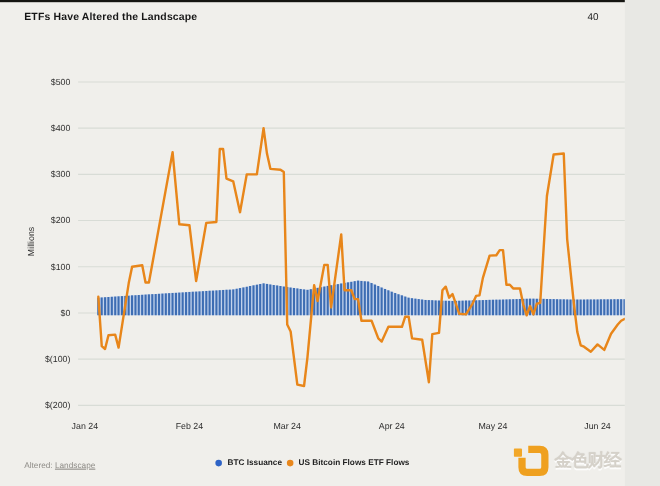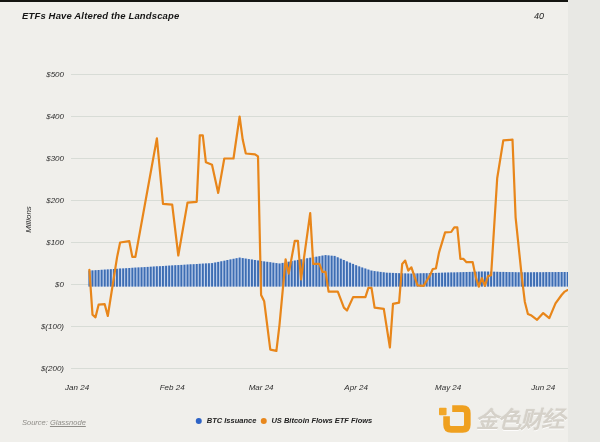--- a/index.html
+++ b/index.html
@@ -1,34 +1,34 @@
 <!DOCTYPE html>
 <html><head>
 <meta charset="utf-8">
 <style>
   html,body{margin:0;padding:0;background:#e8e8e4;}
   .page{position:relative;width:568px;height:442px;background:#f0efeb;overflow:hidden;
         border-top:2px solid #151511;box-sizing:border-box;
-        font-family:"Liberation Sans","DejaVu Sans",sans-serif;font-style:italic;}
+        font-family:"Liberation Sans","DejaVu Sans",sans-serif;}
   .header{position:absolute;top:8px;left:22px;right:24px;display:flex;
           justify-content:space-between;align-items:baseline;}
   .title{font-size:9.5px;font-weight:bold;color:#161616;letter-spacing:.15px;}
   .pagenum{font-size:9px;color:#1d1d1d;}
   #chart{position:absolute;left:0;top:0;width:600px;height:442px;}
   .tick{font-family:"Liberation Sans","DejaVu Sans",sans-serif;font-size:8px;fill:#2e2e2e;}
   .ylab{position:absolute;left:-3px;top:212px;width:64px;height:11px;text-align:center;
         transform:rotate(-90deg);font-size:8px;color:#2e2e2e;}
   .source{position:absolute;left:22px;top:416px;font-size:7.5px;color:#8f8d88;}
   .source a{color:#8f8d88;text-decoration:underline;cursor:pointer;}
   .legend{position:absolute;left:50%;top:414px;transform:translateX(-50%);
           display:flex;gap:4px;align-items:flex-end;white-space:nowrap;}
   .legend .li{display:flex;align-items:center;font-size:7.5px;font-weight:bold;color:#222;}
   .legend .dot{display:inline-block;width:6px;height:6px;border-radius:50%;margin-right:5px;}
   .watermark{position:absolute;right:4px;top:400px;display:flex;align-items:center;gap:3px;}
-  .wm-text{font-size:23px;font-weight:bold;letter-spacing:-1px;color:#d5d1c9;
+  .wm-text{font-size:16px;font-weight:bold;letter-spacing:-1px;color:#d5d1c9;
            text-shadow:0 1px 0 rgba(255,255,255,.85), 0 0 1px rgba(120,115,105,.25);
            font-family:"DejaVu Sans",sans-serif;}
 </style>
 </head>
 <body>
 
 <div class="page">
 
   <div class="header">
     <span class="title">ETFs Have Altered the Landscape</span>
@@ -218,22 +218,22 @@
       <rect x="566.8" y="270.0" width="1.9" height="14.6" fill="#3d6db3"></rect>
       <rect x="569.9" y="269.9" width="1.9" height="14.7" fill="#3d6db3"></rect>
       <rect x="572.9" y="269.9" width="1.9" height="14.7" fill="#3d6db3"></rect>
       <rect x="576.0" y="269.9" width="1.9" height="14.7" fill="#3d6db3"></rect>
       <polyline points="89.4,267.8 92.5,312.7 95.5,315.3 98.6,302.7 104.7,302.2 107.8,314.0 117.0,255.6 120.1,240.5 129.3,239.2 132.3,254.8 135.4,254.8 156.9,136.3 163.0,201.9 172.2,202.7 178.3,253.5 187.5,200.6 196.7,199.8 199.8,133.4 202.8,133.4 205.9,160.3 212.0,162.8 218.2,190.9 224.3,156.5 233.5,156.5 239.6,114.5 242.7,137.6 245.8,151.5 255.0,152.3 258.0,154.4 261.1,293.0 264.2,299.3 270.3,347.6 276.4,348.9 279.5,322.8 285.6,257.3 288.7,271.6 294.8,238.8 297.9,238.8 301.0,277.5 310.2,211.1 313.2,261.9 319.4,261.9 322.4,269.9 325.5,269.9 328.6,289.6 337.8,289.6 343.9,305.6 347.0,308.5 353.1,295.1 365.4,295.1 368.4,285.9 371.5,285.9 374.6,305.6 383.8,306.9 389.9,345.5 393.0,301.8 399.1,300.6 402.2,261.9 405.2,258.6 408.3,268.6 411.4,265.3 417.5,283.3 423.6,283.8 429.8,273.7 432.8,267.0 435.9,266.5 439.0,250.6 445.1,230.4 451.2,230.0 454.3,225.4 457.3,225.4 460.4,256.9 463.5,256.9 466.5,260.2 472.7,260.2 475.7,274.9 478.8,284.6 481.9,276.2 484.9,283.8 488.0,274.1 491.1,273.3 497.2,176.2 503.3,138.4 512.5,137.6 515.6,215.3 521.7,274.1 524.8,299.7 527.9,311.9 530.9,313.2 537.1,317.8 543.2,311.1 549.3,316.1 555.5,301.4 561.6,293.0 564.7,289.6 567.7,288.0 576.9,288.0" fill="none" stroke="#e8861a" stroke-width="2.2" stroke-linejoin="round" stroke-linecap="round"></polyline>
     </svg>
 
   <div class="ylab">Millions</div>
 
   <div class="source">
-    <span>Source:</span>
-    <a>Glassnode</a>
+    <span>Altered:</span>
+    <a>Landscape</a>
   </div>
 
   <div class="legend">
     <span class="li">
       <i class="dot" style="background: rgb(46, 99, 198);"></i>
       <span>BTC Issuance</span>
     </span>
     <span class="li">
       <i class="dot" style="background: rgb(232, 135, 28);"></i>
       <span>US Bitcoin Flows ETF Flows</span>

